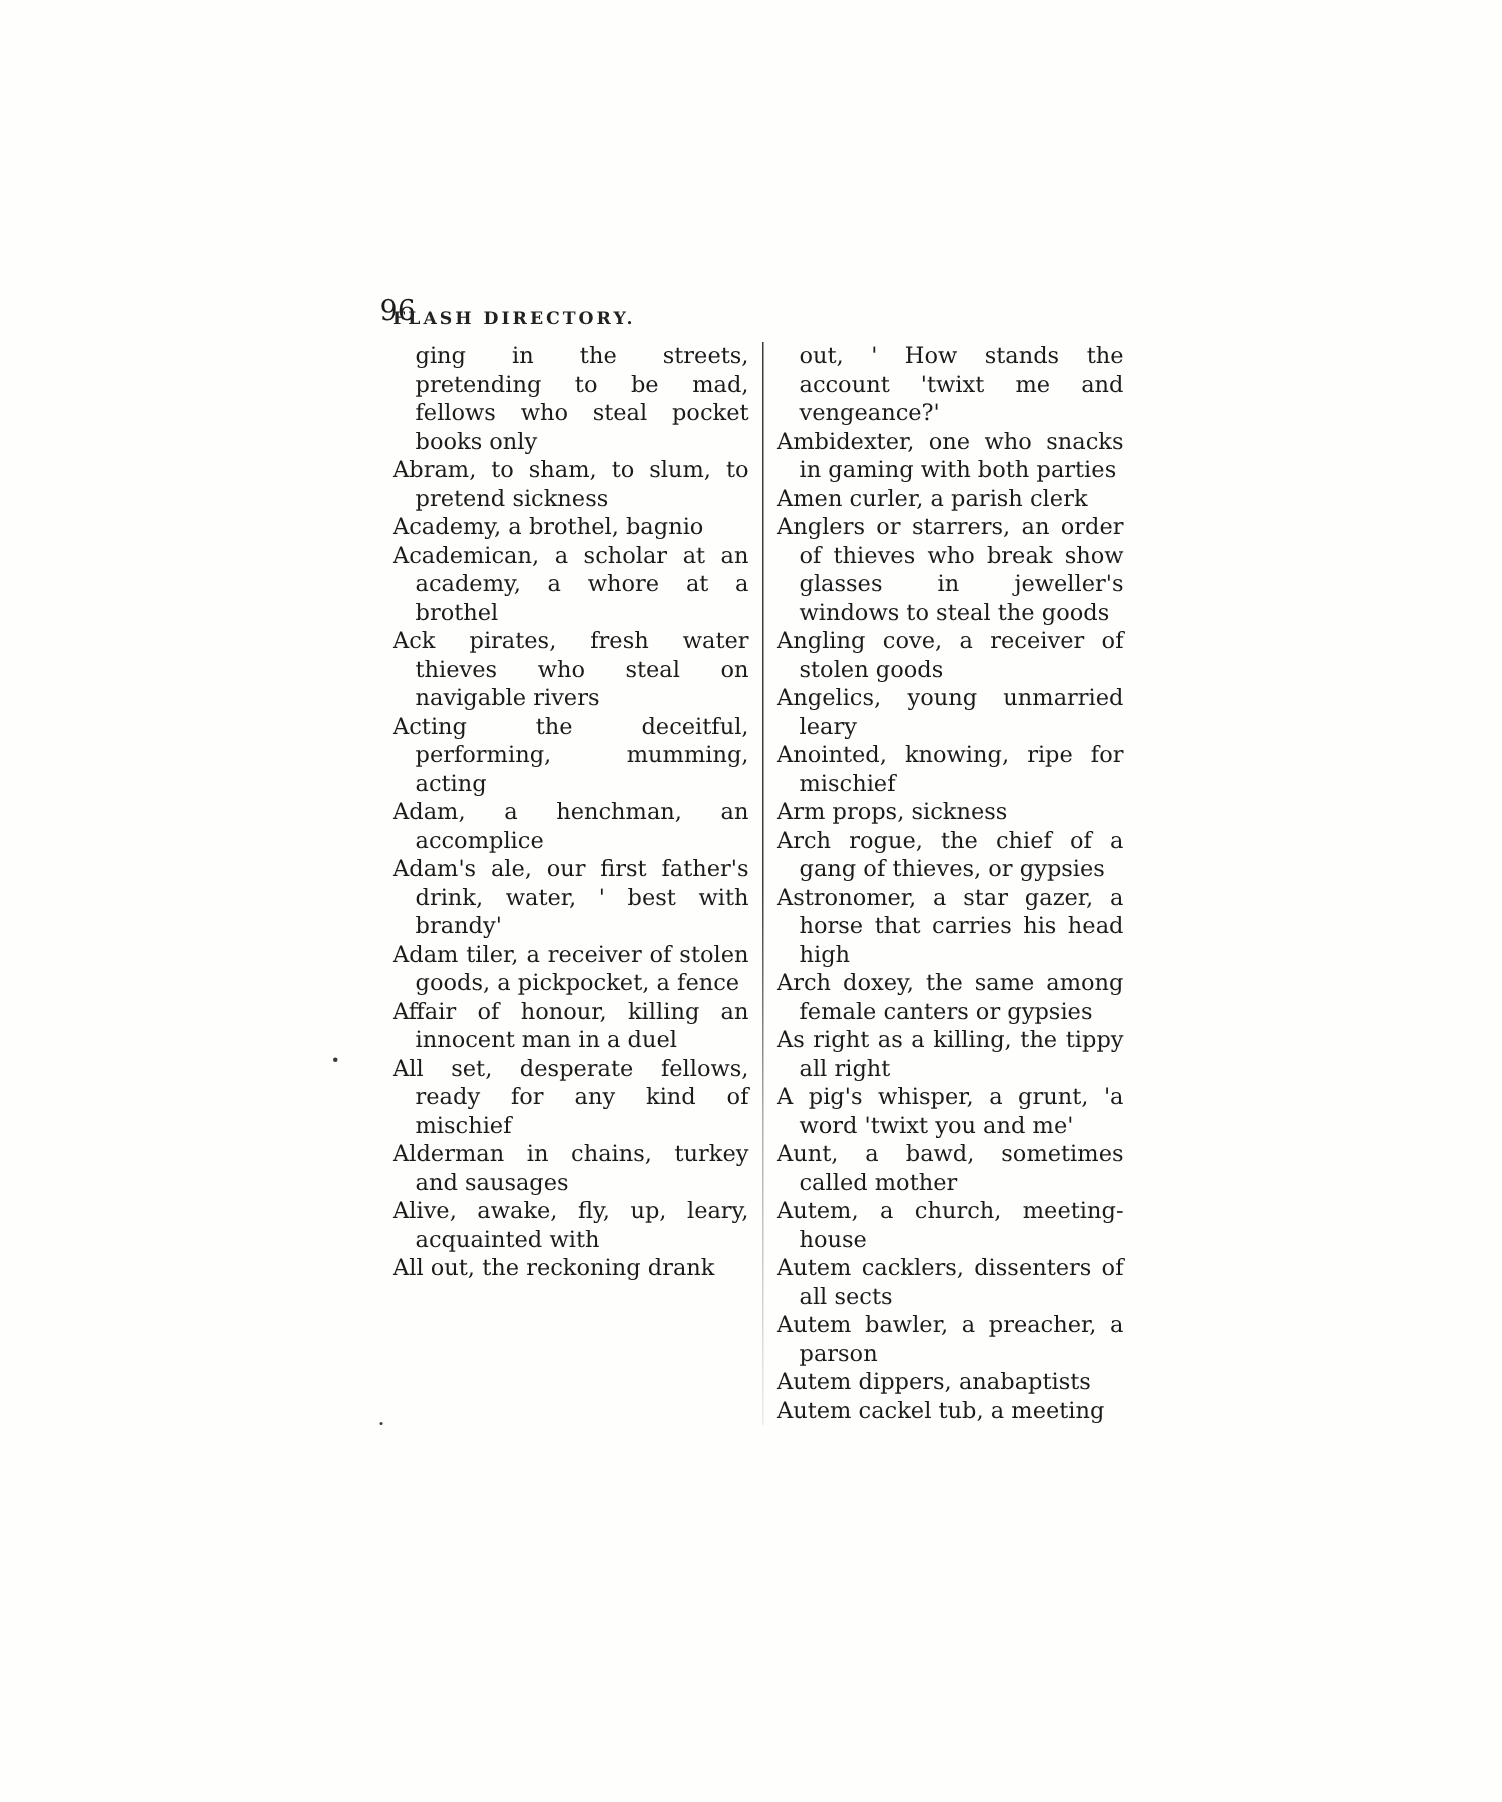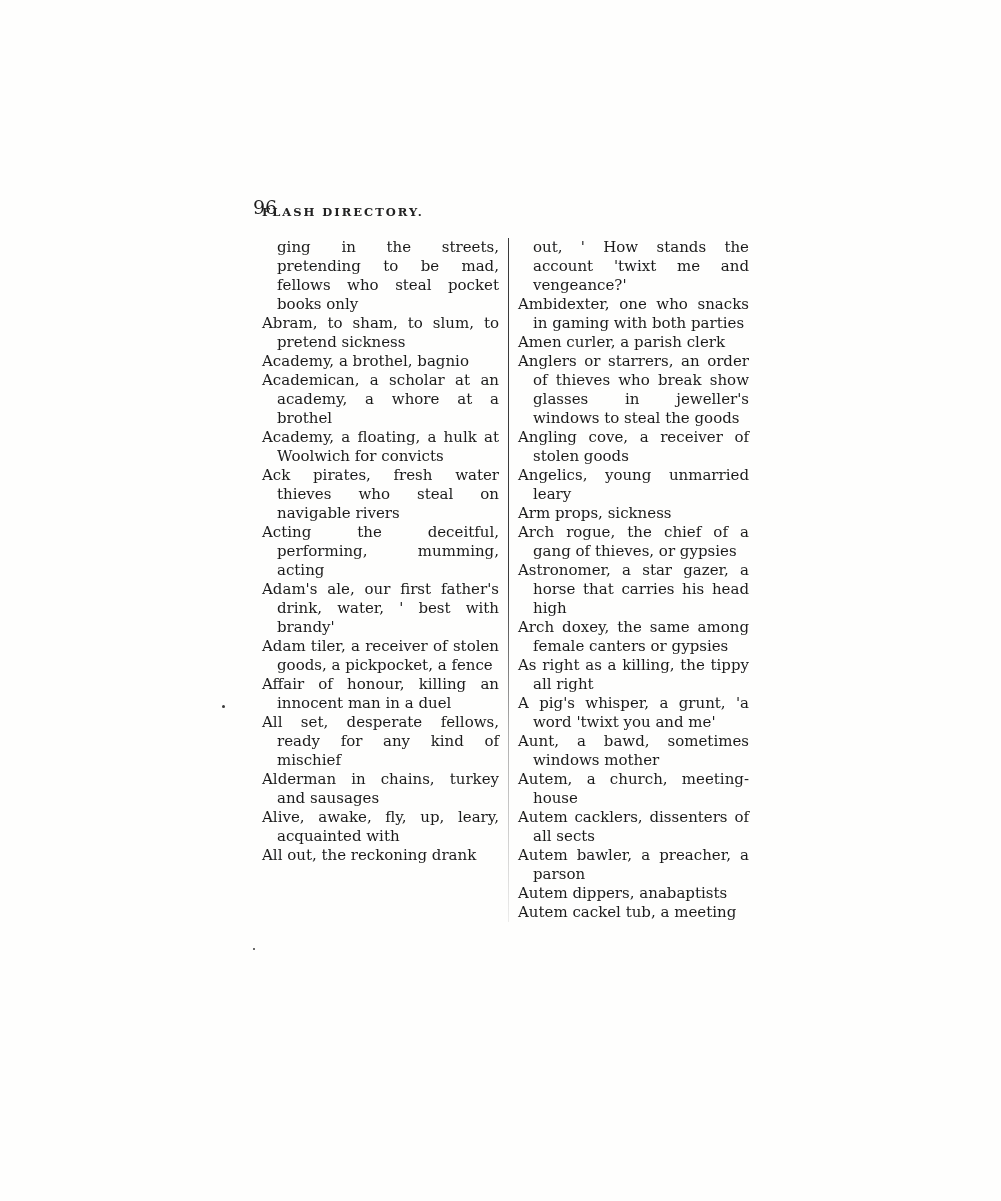--- a/index.html
+++ b/index.html
@@ -31,21 +31,21 @@
     top: 205px;
     width: 487px;
     font-size: 11.5px;
     font-weight: bold;
     letter-spacing: 2px;
     color: #222;
   }
   .columns {
     position: absolute;
     left: 262px;
-    top: 238px;
+    top: 228px;
     width: 487px;
     display: flex;
     align-items: stretch;
   }
   .col {
     text-align: justify;
     font-size: 15px;
     line-height: 19px;
     color: #1b1b1b;
   }
@@ -81,46 +81,47 @@
   <div class="page-number">96</div>
 
   <div class="running-header">FLASH DIRECTORY.</div>
 
   <div class="columns">
     <div class="col left">
         <p class="entry cont">ging in the streets, pretending to be mad, fellows who steal pocket books only</p>
         <p class="entry">Abram, to sham, to slum, to pretend sickness</p>
         <p class="entry">Academy, a brothel, bagnio</p>
         <p class="entry">Academican, a scholar at an academy, a whore at a brothel</p>
-        <p class="entry">Academy, a floating, a hulk at Woolwich for convicts</p>
         <p class="entry">Ack pirates, fresh water thieves who steal on navigable rivers</p>
         <p class="entry">Acting the deceitful, performing, mumming, acting</p>
+        <p class="entry">Adam, a henchman, an accomplice</p>
         <p class="entry">Adam's ale, our first father's drink, water, ' best with brandy'</p>
         <p class="entry">Adam tiler, a receiver of stolen goods, a pickpocket, a fence</p>
         <p class="entry">Affair of honour, killing an innocent man in a duel</p>
         <p class="entry">All set, desperate fellows, ready for any kind of mischief</p>
         <p class="entry">Alderman in chains, turkey and sausages</p>
         <p class="entry">Alive, awake, fly, up, leary, acquainted with</p>
         <p class="entry">All out, the reckoning drank</p>
       </div>
     <div class="divider"></div>
     <div class="col right">
         <p class="entry cont">out, ' How stands the account 'twixt me and vengeance?'</p>
         <p class="entry">Ambidexter, one who snacks in gaming with both parties</p>
         <p class="entry">Amen curler, a parish clerk</p>
         <p class="entry">Anglers or starrers, an order of thieves who break show glasses in jeweller's windows to steal the goods</p>
         <p class="entry">Angling cove, a receiver of stolen goods</p>
         <p class="entry">Angelics, young unmarried leary</p>
+        <p class="entry">Anointed, knowing, ripe for mischief</p>
         <p class="entry">Arm props, sickness</p>
         <p class="entry">Arch rogue, the chief of a gang of thieves, or gypsies</p>
         <p class="entry">Astronomer, a star gazer, a horse that carries his head high</p>
         <p class="entry">Arch doxey, the same among female canters or gypsies</p>
         <p class="entry">As right as a killing, the tippy all right</p>
         <p class="entry">A pig's whisper, a grunt, 'a word 'twixt you and me'</p>
-        <p class="entry">Aunt, a bawd, sometimes windows mother</p>
+        <p class="entry">Aunt, a bawd, sometimes called mother</p>
         <p class="entry">Autem, a church, meeting-house</p>
         <p class="entry">Autem cacklers, dissenters of all sects</p>
         <p class="entry">Autem bawler, a preacher, a parson</p>
         <p class="entry">Autem dippers, anabaptists</p>
         <p class="entry">Autem cackel tub, a meeting</p>
       </div>
   </div>
 
   <div class="speck s1"></div>
   <div class="speck s2"></div>

